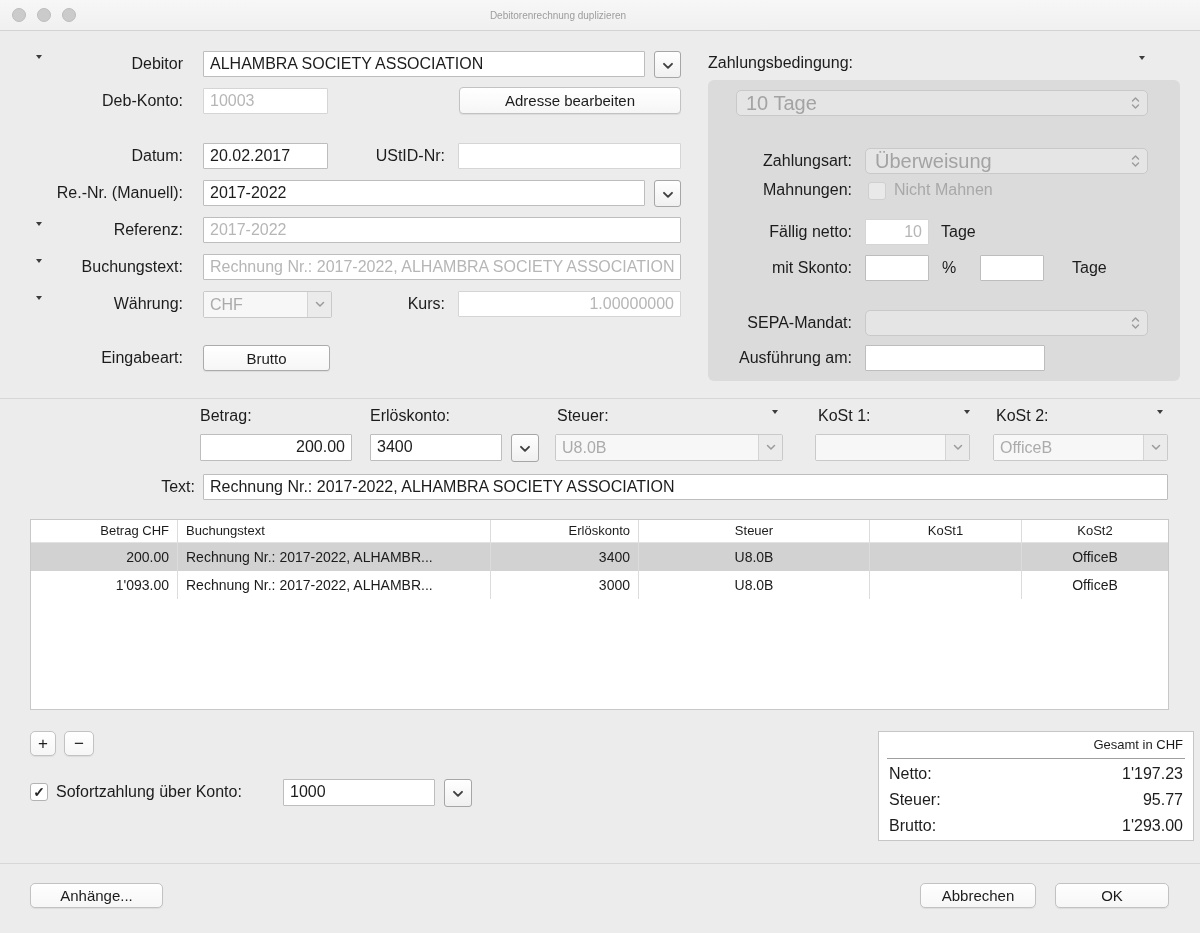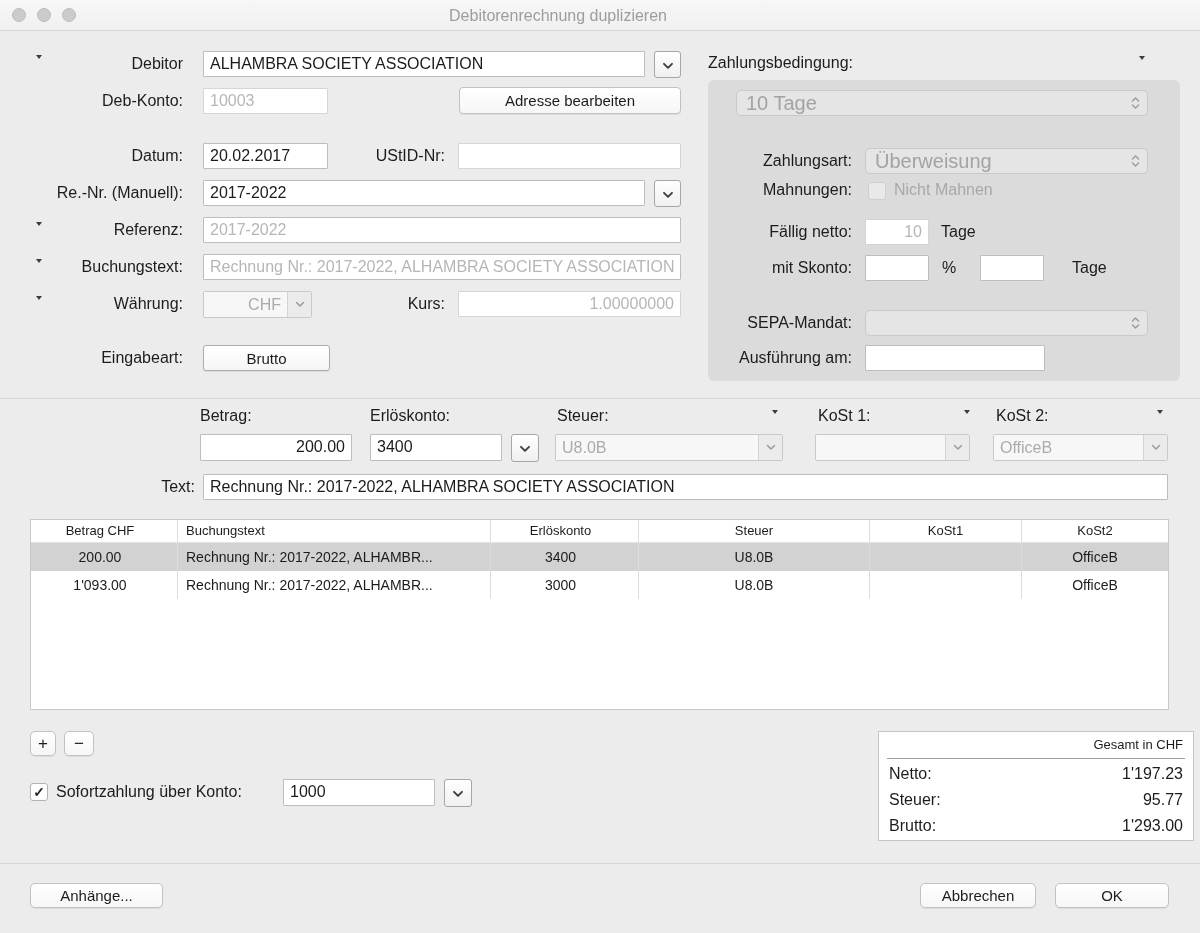--- a/index.html
+++ b/index.html
@@ -4,21 +4,21 @@
 <style>
   html,body{margin:0;padding:0;background:#ececec;}
   #app{position:relative;width:1200px;height:933px;background:#ececec;
        font-family:"Liberation Sans",sans-serif;color:#1c1c1c;overflow:hidden;}
   .abs{position:absolute;box-sizing:border-box;}
   
   .titlebar{left:0;top:0;width:1200px;height:31px;background:linear-gradient(#f7f7f7,#f0f0f0);
             border-bottom:1px solid #d3d3d3;}
   .tl{width:14px;height:14px;border-radius:50%;background:#cbcbcb;border:1px solid #bdbdbd;top:8px;}
   .wtitle{left:0;top:0;width:1116px;height:31px;line-height:31px;text-align:center;
-          font-size:16px;color:#9d9d9d;border-radius:15px;}
+          font-size:10px;color:#9d9d9d;border-radius:15px;}
   
   .lbl{font-size:16px;line-height:26px;text-align:right;white-space:nowrap;}
   .lbl-l{font-size:16px;line-height:26px;text-align:left;white-space:nowrap;}
   .fld{background:#fff;border:1px solid #bdbdbd;border-radius:1px;font-size:16px;line-height:24px;
        padding:0 6px;white-space:nowrap;overflow:hidden;}
   .fld.dis{border-color:#d5d5d5;color:#b6b6b6;}
   .fld.ph{color:#b6b6b6;}
   .fld.r{text-align:right;}
   .ddbtn{background:linear-gradient(#ffffff,#f0f0f0);border:1px solid #a6a6a6;border-radius:3px;
          display:flex;align-items:center;justify-content:center;}
@@ -41,21 +41,21 @@
        justify-content:center;font-size:14px;font-weight:bold;color:#262626;}
   .chk.dis{background:#e9e9e9;border-color:#cfcfcf;}
   .divider{height:1px;background:#d7d7d7;}
   
   .tbl{background:#fff;border:1px solid #c8c8c8;}
   .thead{display:flex;font-size:13px;line-height:22px;border-bottom:1px solid #e2e2e2;}
   .trow{display:flex;font-size:14px;line-height:28px;}
   .trow.sel{background:#d2d2d2;}
   .cell{box-sizing:border-box;border-right:1px solid #dcdcdc;overflow:hidden;white-space:nowrap;}
   .cell.last{border-right:none;}
-  .cell.ra{text-align:center;padding-right:8px;}
+  .cell.ra{text-align:right;padding-right:8px;}
   .cell.la{text-align:left;padding-left:8px;}
   .cell.ca{text-align:center;}
   .c1{width:147px;}.c2{width:313px;}.c3{width:148px;}.c4{width:231px;}.c5{width:152px;}.c6{flex:1;}
   
   .totals{background:#fff;border:1px solid #c6c6c6;}
   .tot-line{position:absolute;left:8px;right:8px;top:26px;height:1px;background:#9f9f9f;}
 </style>
 </head>
 <body>
 
@@ -97,21 +97,21 @@
   <div class="abs tick" style="left:36px;top:222px;"></div>
   <div class="abs lbl" style="left:20px;top:217px;width:163px;">Referenz:</div>
   <div class="abs fld ph" style="left:203px;top:217px;width:478px;height:26px;">2017-2022</div>
 
   <div class="abs tick" style="left:36px;top:259px;"></div>
   <div class="abs lbl" style="left:20px;top:254px;width:163px;">Buchungstext:</div>
   <div class="abs fld ph" style="left:203px;top:254px;width:478px;height:26px;">Rechnung Nr.: 2017-2022, ALHAMBRA SOCIETY ASSOCIATION</div>
 
   <div class="abs tick" style="left:36px;top:296px;"></div>
   <div class="abs lbl" style="left:20px;top:291px;width:163px;">Währung:</div>
-  <div class="abs combo" style="left:203px;top:291px;width:109px;height:27px;text-align:right;">
+  <div class="abs combo" style="left:203px;top:291px;width:129px;height:27px;">
     <div class="ctxt">CHF</div>
     <div class="cchev">
         <svg width="10" height="7" viewBox="0 0 10 7">
           <path d="M1.5 1.5 L5 5 L8.5 1.5" fill="none" stroke="#9b9b9b" stroke-width="1.5" stroke-linecap="round" stroke-linejoin="round"></path>
         </svg>
       </div>
   </div>
   <div class="abs lbl" style="left:360px;top:291px;width:85px;">Kurs:</div>
   <div class="abs fld dis r" style="left:458px;top:291px;width:223px;height:26px;">1.00000000</div>
 

